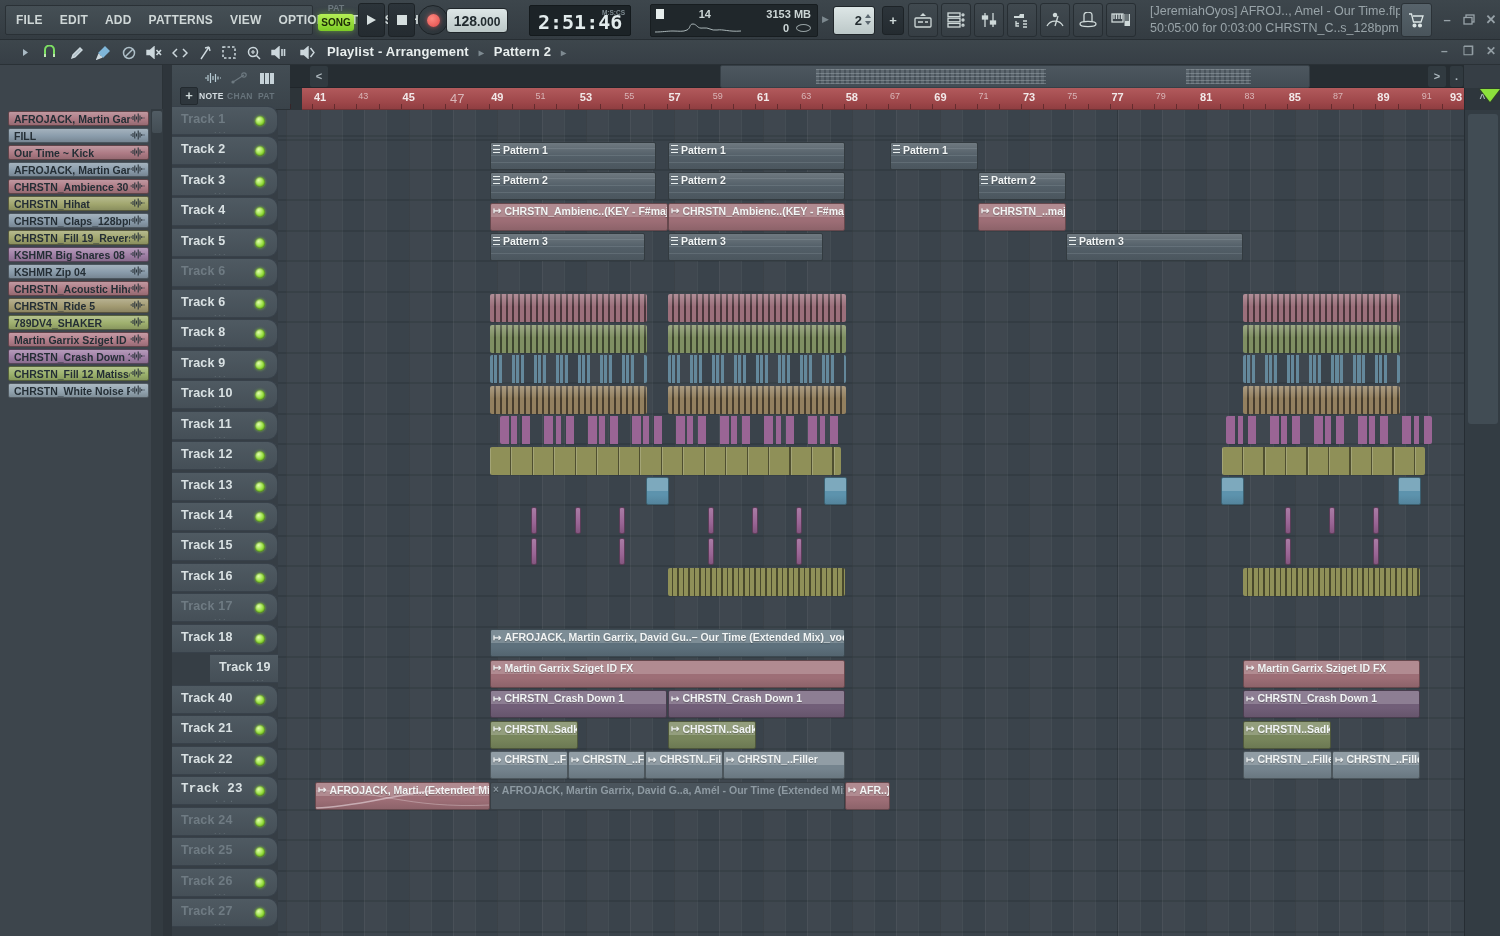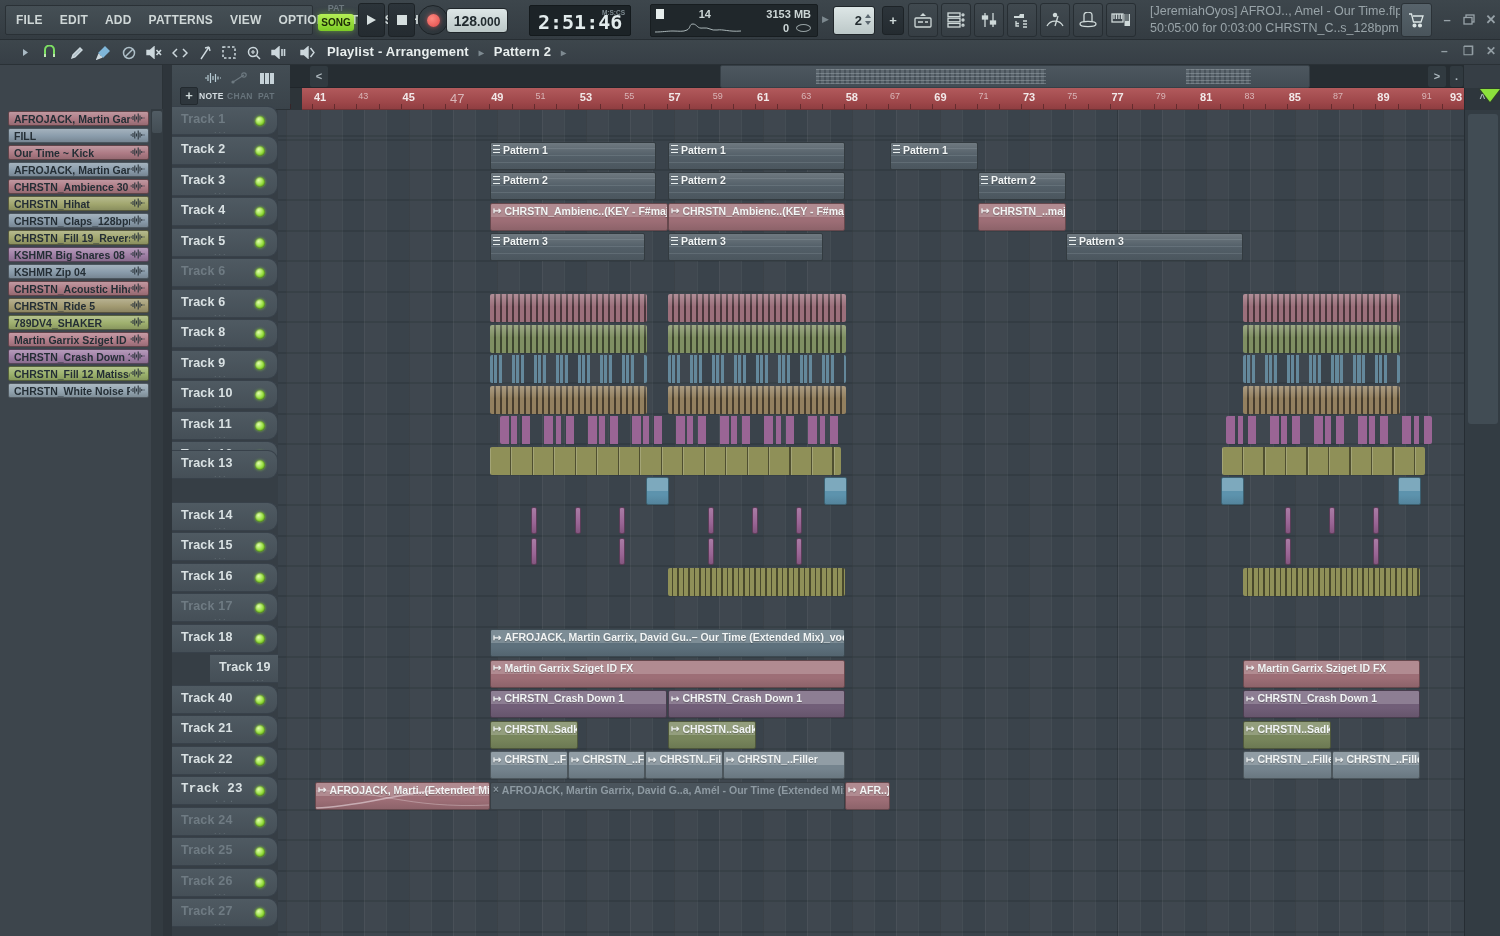--- a/index.html
+++ b/index.html
@@ -589,21 +589,21 @@
         <div class="thdr" style="top: 345.6px;">
           <div class="nm">Track 11</div>
           <div class="grip">...</div>
           <div class="led"></div>
         </div>
         <div class="thdr" style="top: 376.06px;">
           <div class="nm">Track 12</div>
           <div class="grip">...</div>
           <div class="led"></div>
         </div>
-        <div class="thdr" style="top: 385px;">
+        <div class="thdr" style="top: 407px;">
           <div class="nm">Track 13</div>
           <div class="grip">...</div>
           <div class="led"></div>
         </div>
         <div class="thdr" style="top: 436.98px;">
           <div class="nm">Track 14</div>
           <div class="grip">...</div>
           <div class="led"></div>
         </div>
         <div class="thdr" style="top: 467.44px;">

